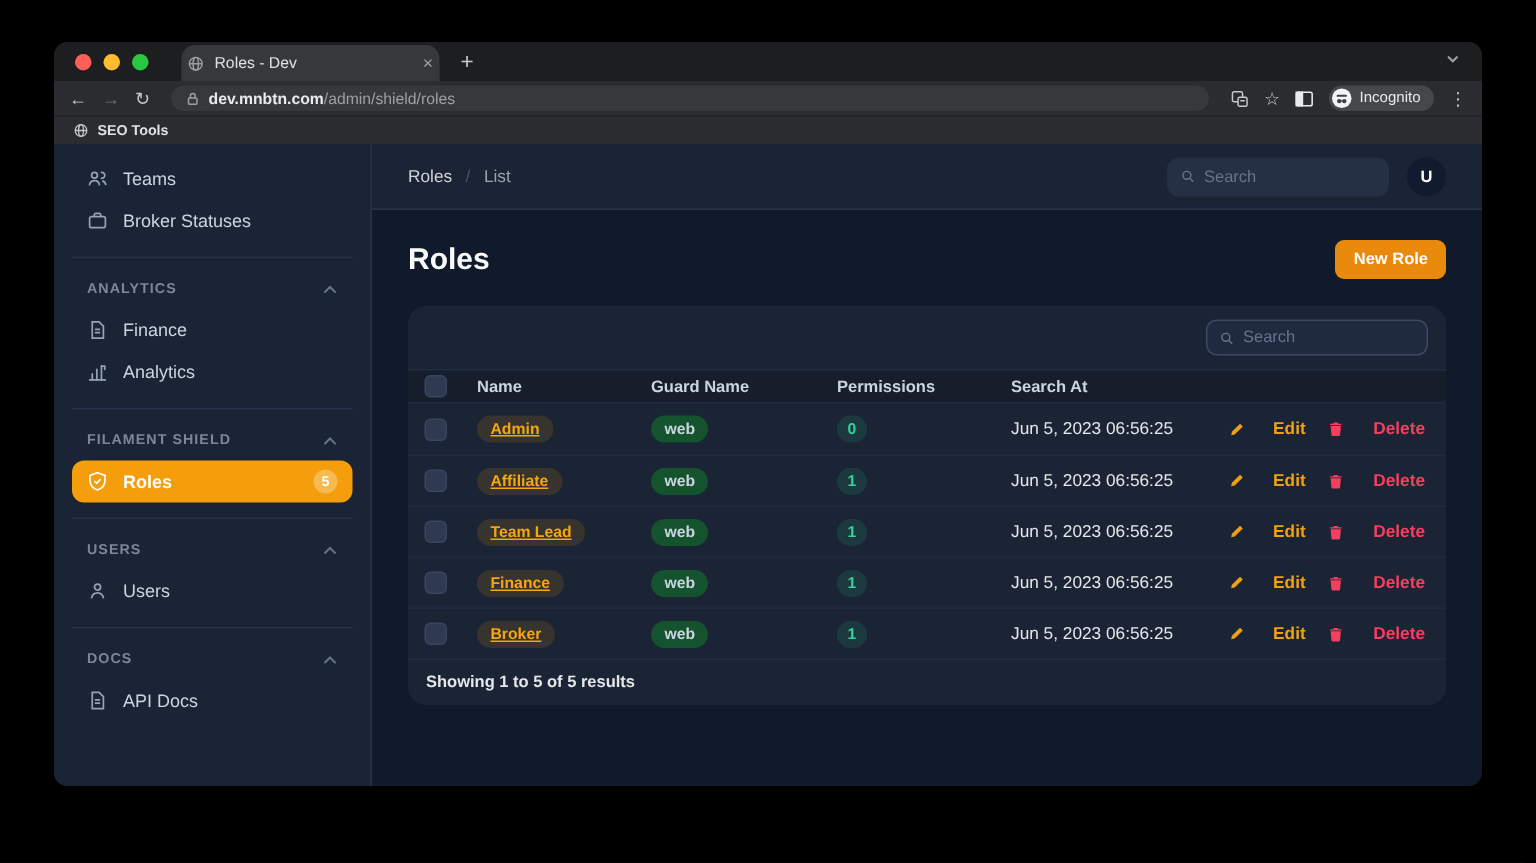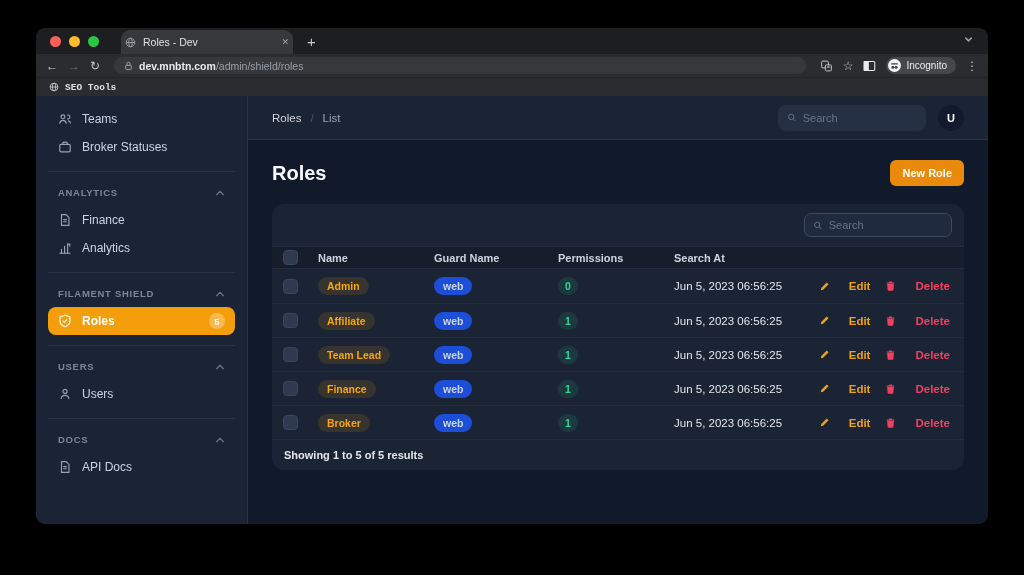--- a/index.html
+++ b/index.html
@@ -20,21 +20,21 @@
 
   .toolbar { height:23px; background:#2b2c2f; display:flex; align-items:center; padding:0 10px; gap:10px; color:#c7cacd; flex:none; }
   .nav-arrow { font-size:12px; line-height:1; }
   .nav-arrow.dim { color:#6e7073; }
   .omnibox { flex:1; height:17px; background:#37383c; border-radius:9px; display:flex; align-items:center; padding:0 10px; gap:6px; font-size:10.5px; margin:0 4px; }
   .omnibox .host { color:#e8eaed; font-weight:700; }
   .omnibox .path { color:#9aa0a6; }
   .incog-pill { height:17px; background:#45474a; border-radius:9px; display:flex; align-items:center; gap:5px; padding:2px 9px 2px 2px; color:#e8eaed; font-size:10px; }
   .incog-av { width:13px; height:13px; border-radius:50%; background:#f1f3f4; display:flex; align-items:center; justify-content:center; }
 
-  .bookmarks { height:19px; background:#2b2c2f; border-top:1px solid #242527; display:flex; align-items:center; gap:6px; padding:0 13px; color:#dfe1e5; font-size:9.5px; font-weight:600; flex:none;font-family:Liberation Mono, monospace; }
+  .bookmarks { height:19px; background:#2b2c2f; border-top:1px solid #242527; display:flex; align-items:center; gap:6px; padding:0 13px; color:#dfe1e5; font-size:9.5px; font-weight:600; flex:none; }
 
   
   .app { flex:1; display:flex; min-height:0; }
   .sidebar { width:212px; background:#1b2434; border-right:1px solid #28334a; display:flex; flex-direction:column; flex:none; }
   .brand { height:44px; display:flex; align-items:center; gap:14px; padding:0 15px; border-bottom:1px solid #2a354c; flex:none; }
   .brand-name { color:#f3f4f6; font-size:15px; font-weight:700; }
   .nav { padding:9px 12px; font-size:12px; }
   .nav-item { height:28px; display:flex; align-items:center; gap:10px; padding:0 10px; color:#cbd5e1; border-radius:8px; }
   .nav-item svg { color:#94a3b8; flex:none; }
   .nav-item.active { background:#f59e0b; color:#fff; font-weight:600; }
@@ -63,22 +63,22 @@
   .card-top { padding:9px 12px; display:flex; justify-content:flex-end; }
   .card-search { width:148px; height:24px; background:#202a3f; border:1px solid #3d4964; border-radius:7px; display:flex; align-items:center; gap:6px; padding:0 8px; }
 
   .grid-row { display:grid; grid-template-columns:36px 116px 124px 116px 1fr 150px; align-items:center; }
   .thead { height:23px; background:#161e2c; border-top:1px solid #232d42; border-bottom:1px solid #232d42; color:#cbd5e1; font-size:11px; font-weight:600; }
   .cell { padding-left:10px; display:flex; align-items:center; }
   .trow { height:34px; border-top:1px solid #222c41; }
   .trow:first-of-type { border-top:none; }
   .checkbox { width:15px; height:15px; border-radius:4px; background:#2f3950; border:1px solid #3a4560; margin-left:11px; }
   .badge { padding:3px 9px; border-radius:10px; font-size:10.5px; font-weight:600; }
-  .badge-amber { color:#f7a60d; background:rgba(245,158,11,.13); }
-  .badge-gray  { color:#cbd5e1; background:#1d4ed8; }
+  .badge-amber { color:#f7a60d; background:rgba(245,158,11,.13);text-decoration:underline; }
+  .badge-gray  { color:#cbd5e1; background:#14532d; }
   .badge-green { color:#34d399; background:rgba(52,211,153,.12); padding:3px 7px; min-width:9px; text-align:center; }
   .cell-updated { color:#e5e7eb; font-size:11.5px; }
   .cell-actions { display:flex; justify-content:flex-end; gap:15px; padding-right:14px; align-items:center; }
   .action { display:flex; align-items:center; gap:19px; font-size:11.5px; font-weight:600; }
   .action.edit { color:#f0a113; }
   .action.del  { color:#f43f5e; }
 
   .tfoot { border-top:1px solid #222c41; height:31px; display:flex; align-items:center; padding:0 12px; font-size:11px; font-weight:700; color:#e5e7eb; }
   .tfoot .summary { flex:1; }
   .pp-group { flex:1.12; display:flex; align-items:center; gap:8px; }

